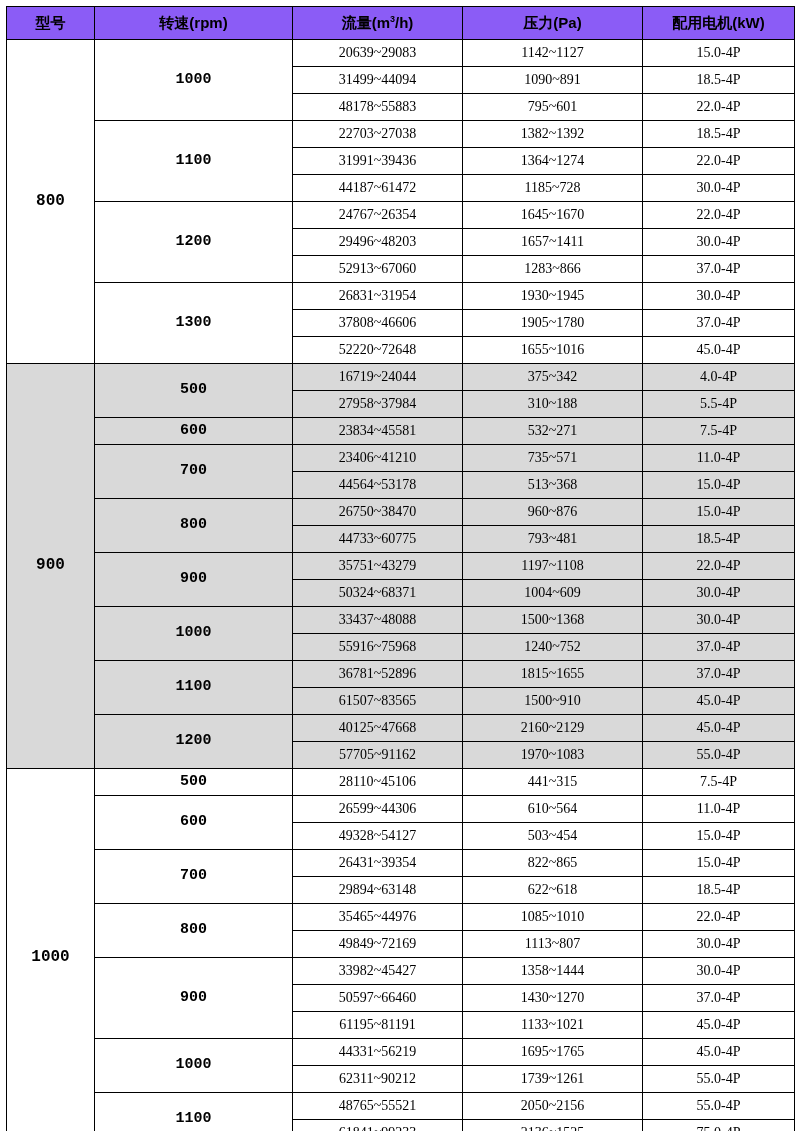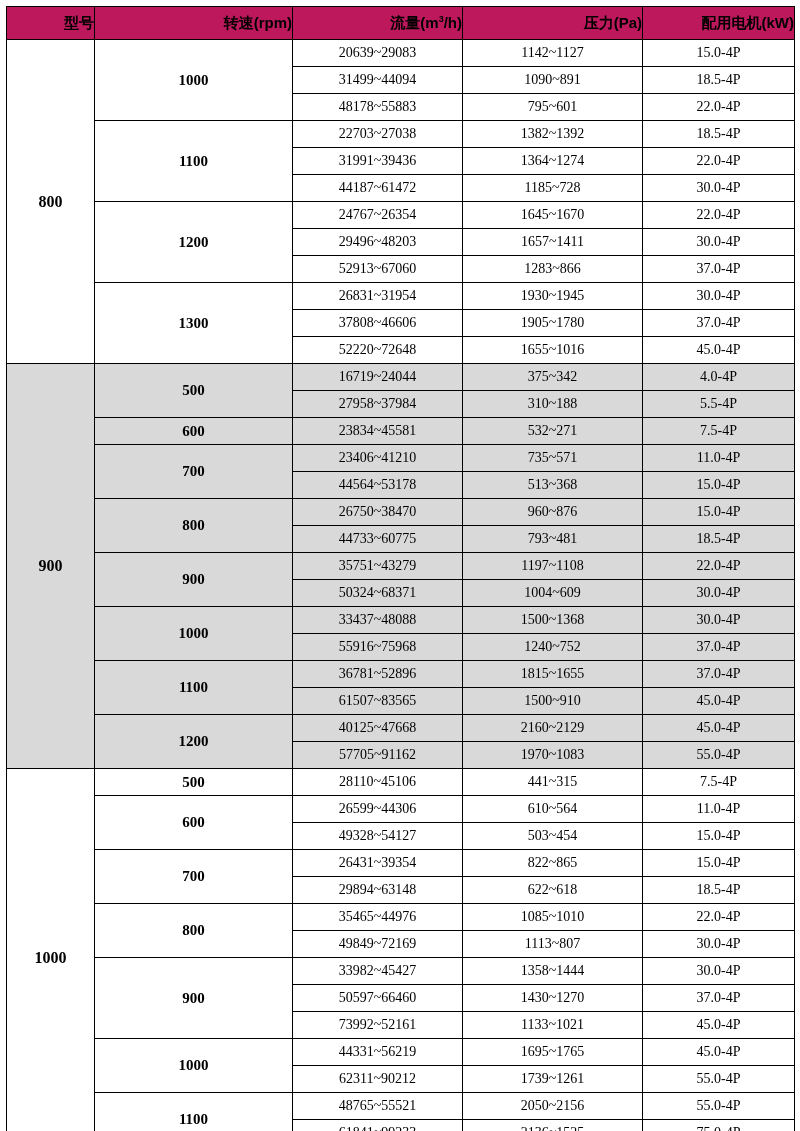--- a/index.html
+++ b/index.html
@@ -32,32 +32,31 @@
     vertical-align: middle;
     font-size: 14px;
     line-height: 1.1;
     padding: 0;
     height: 26px;
   }
   #spec-table thead th {
     height: 32px;
     font-weight: bold;
     font-size: 15px;
-    background: #be185d;
+    background: #8b5cf6;
     font-family: "Liberation Sans", "DejaVu Sans", sans-serif;
-    text-align: right;
   }
   #spec-table tbody td {
     font-family: "Liberation Serif", "DejaVu Serif", serif;
   }
   #spec-table td.model-cell,
   #spec-table td.speed-cell {
     font-weight: bold;
     font-size: 15px;
-    font-family: Liberation Serif, serif;
+    font-family: Liberation Mono, monospace;
   }
   #spec-table td.model-cell {
     font-size: 16px;
   }
   tr.band-shaded td {
     background: #d9d9d9;
   }
   tr.band-plain td {
     background: #ffffff;
   }
@@ -284,21 +283,21 @@
         <td>33982~45427</td>
         <td>1358~1444</td>
         <td>30.0-4P</td>
       </tr>
       <tr class="band-plain">
         <td>50597~66460</td>
         <td>1430~1270</td>
         <td>37.0-4P</td>
       </tr>
       <tr class="band-plain">
-        <td>73992~52161</td>
+        <td>61195~81191</td>
         <td>1133~1021</td>
         <td>45.0-4P</td>
       </tr>
       <tr class="band-plain">
         <td class="speed-cell" rowspan="2">1000</td>
         <td>44331~56219</td>
         <td>1695~1765</td>
         <td>45.0-4P</td>
       </tr>
       <tr class="band-plain">

